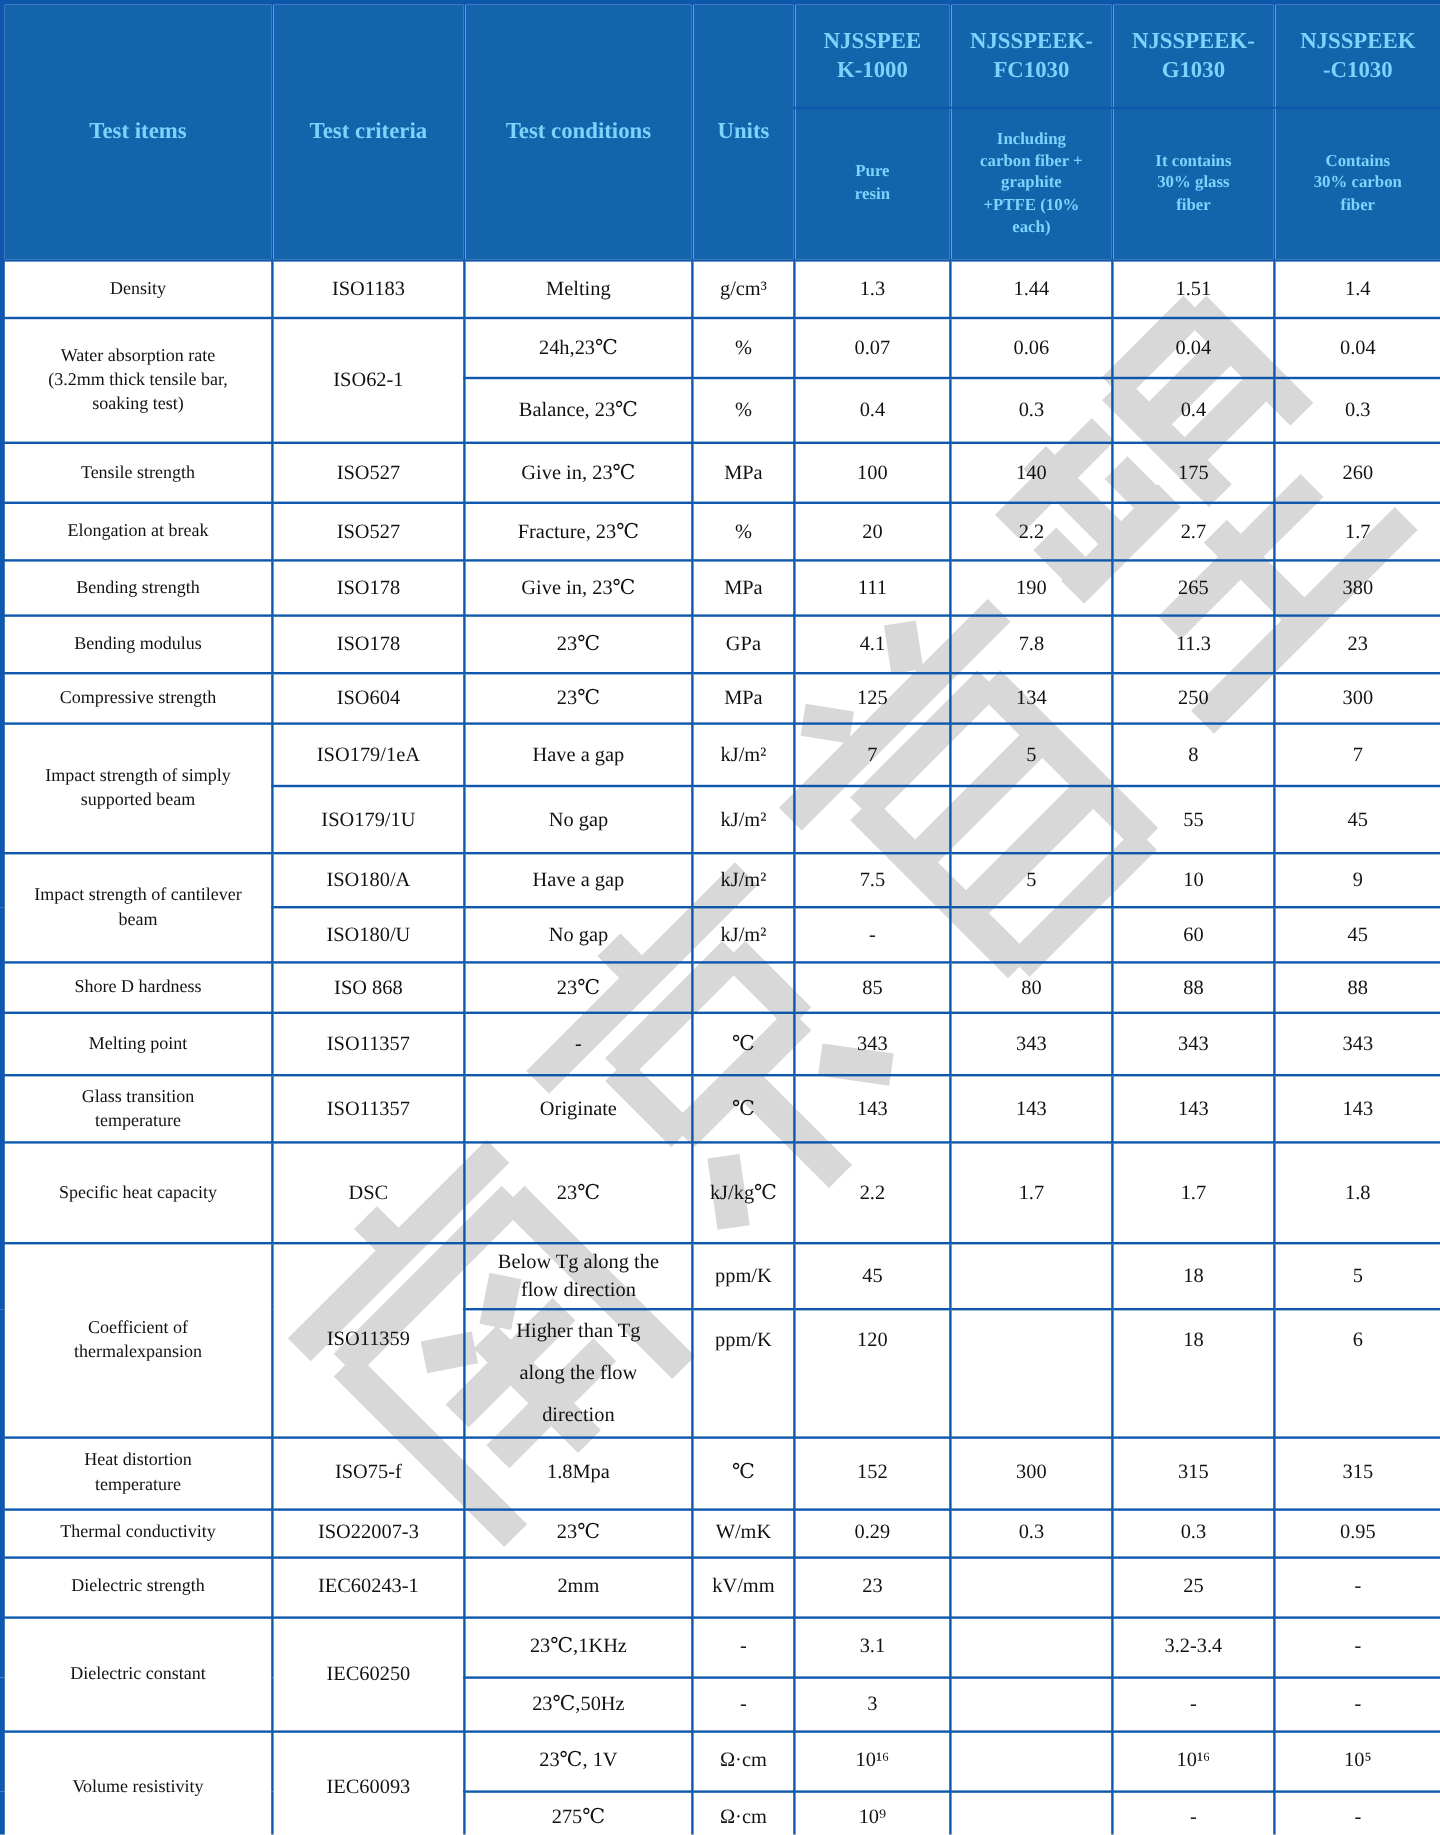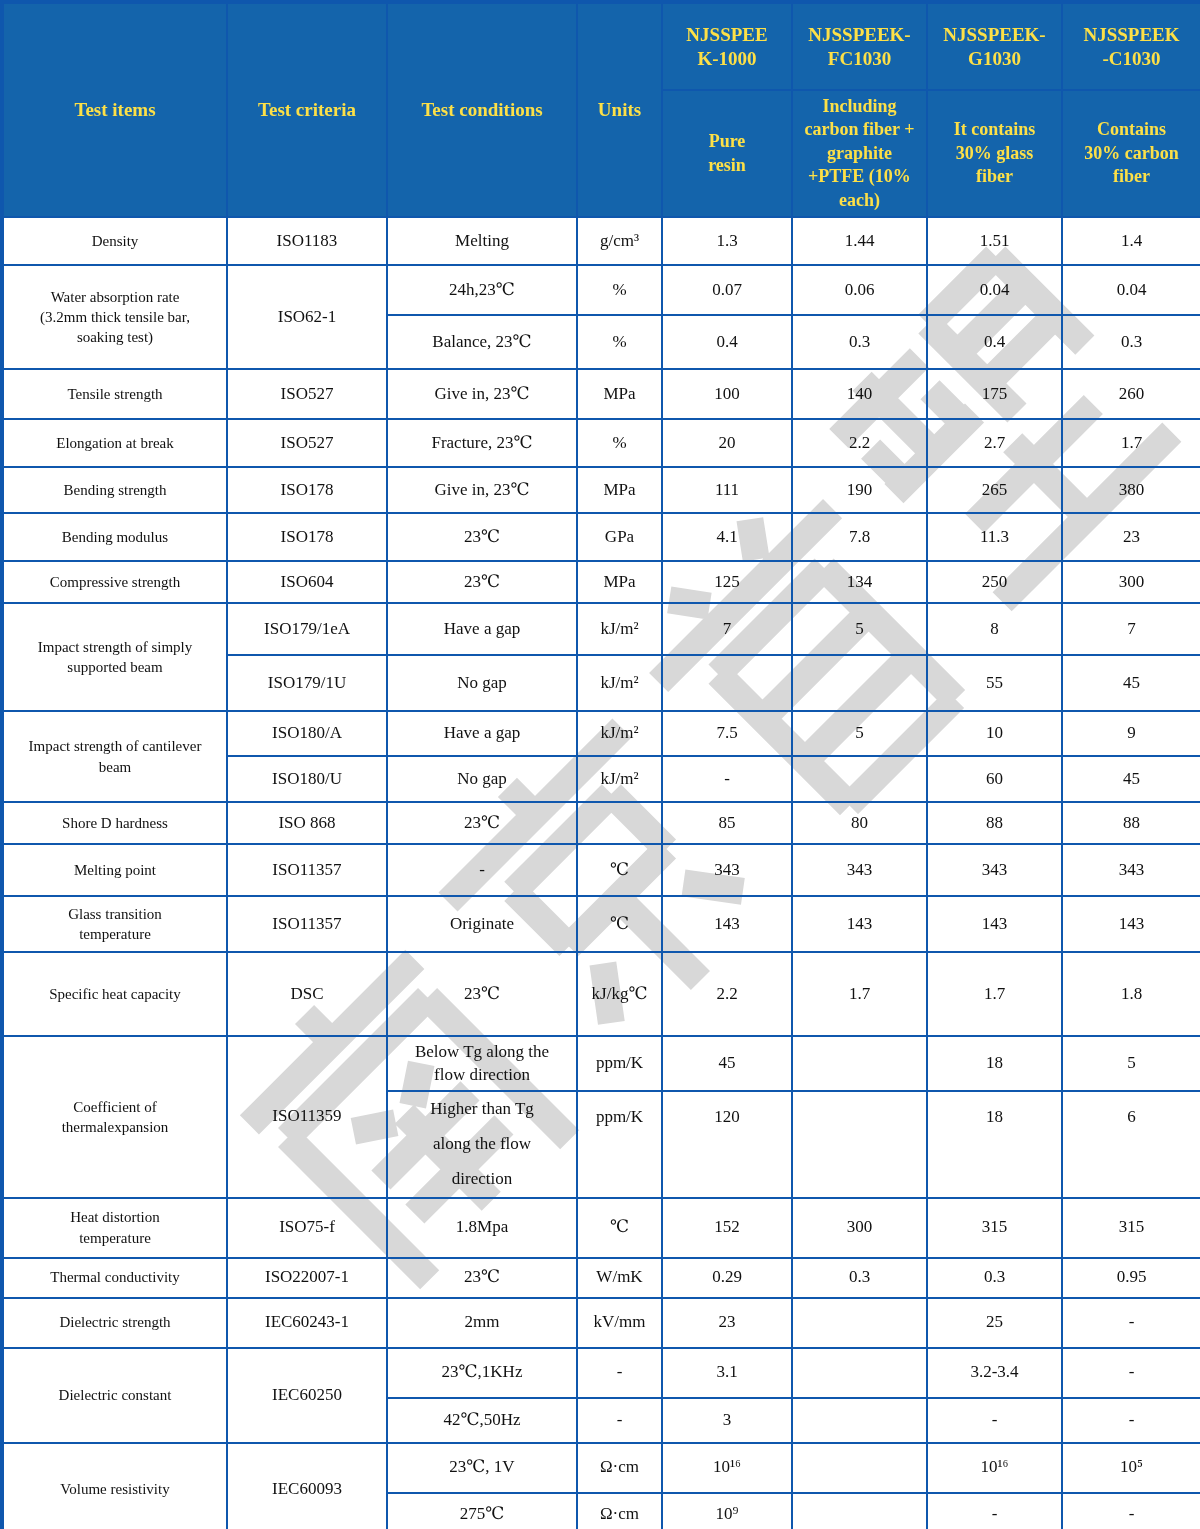--- a/index.html
+++ b/index.html
@@ -50,26 +50,26 @@
   .spec th,.spec td{
     border:2px solid var(--line);
     text-align:center;
     vertical-align:middle;
     white-space:pre-line;
     overflow:hidden;
     padding:0 3px;
   }
   .spec thead th{
     background:var(--fill);
-    color:#fde047;
+    color:#7dd3fc;
     font-weight:bold;
     font-size:19px;
     line-height:1.25;
   }
-  .spec thead th.desc{font-size:18px;line-height:1.3;}
+  .spec thead th.desc{font-size:14px;line-height:1.3;}
   .spec tbody td{
     color:var(--ink);
     font-size:17px;
     line-height:1.35;
     background:transparent;
   }
   .spec tbody td.c-item{font-size:15px;}
   .spec tbody td.loose{line-height:2.05;}
   .spec tbody td.vtop{vertical-align:top;padding-top:14px;}
 </style>
@@ -333,21 +333,21 @@
         <td>ISO75-f</td>
         <td>1.8Mpa</td>
         <td>℃</td>
         <td>152</td>
         <td>300</td>
         <td>315</td>
         <td>315</td>
       </tr>
       <tr style="height:40px">
         <td class="c-item">Thermal conductivity</td>
-        <td>ISO22007-1</td>
+        <td>ISO22007-3</td>
         <td>23℃</td>
         <td>W/mK</td>
         <td>0.29</td>
         <td>0.3</td>
         <td>0.3</td>
         <td>0.95</td>
       </tr>
       <tr style="height:50px">
         <td class="c-item">Dielectric strength</td>
         <td>IEC60243-1</td>
@@ -362,21 +362,21 @@
         <td class="c-item" rowspan="2">Dielectric constant</td>
         <td rowspan="2">IEC60250</td>
         <td>23℃,1KHz</td>
         <td>-</td>
         <td>3.1</td>
         <td></td>
         <td>3.2-3.4</td>
         <td>-</td>
       </tr>
       <tr style="height:45px">
-        <td>42℃,50Hz</td>
+        <td>23℃,50Hz</td>
         <td>-</td>
         <td>3</td>
         <td></td>
         <td>-</td>
         <td>-</td>
       </tr>
       <tr style="height:50px">
         <td class="c-item" rowspan="2">Volume resistivity</td>
         <td rowspan="2">IEC60093</td>
         <td>23℃, 1V</td>

